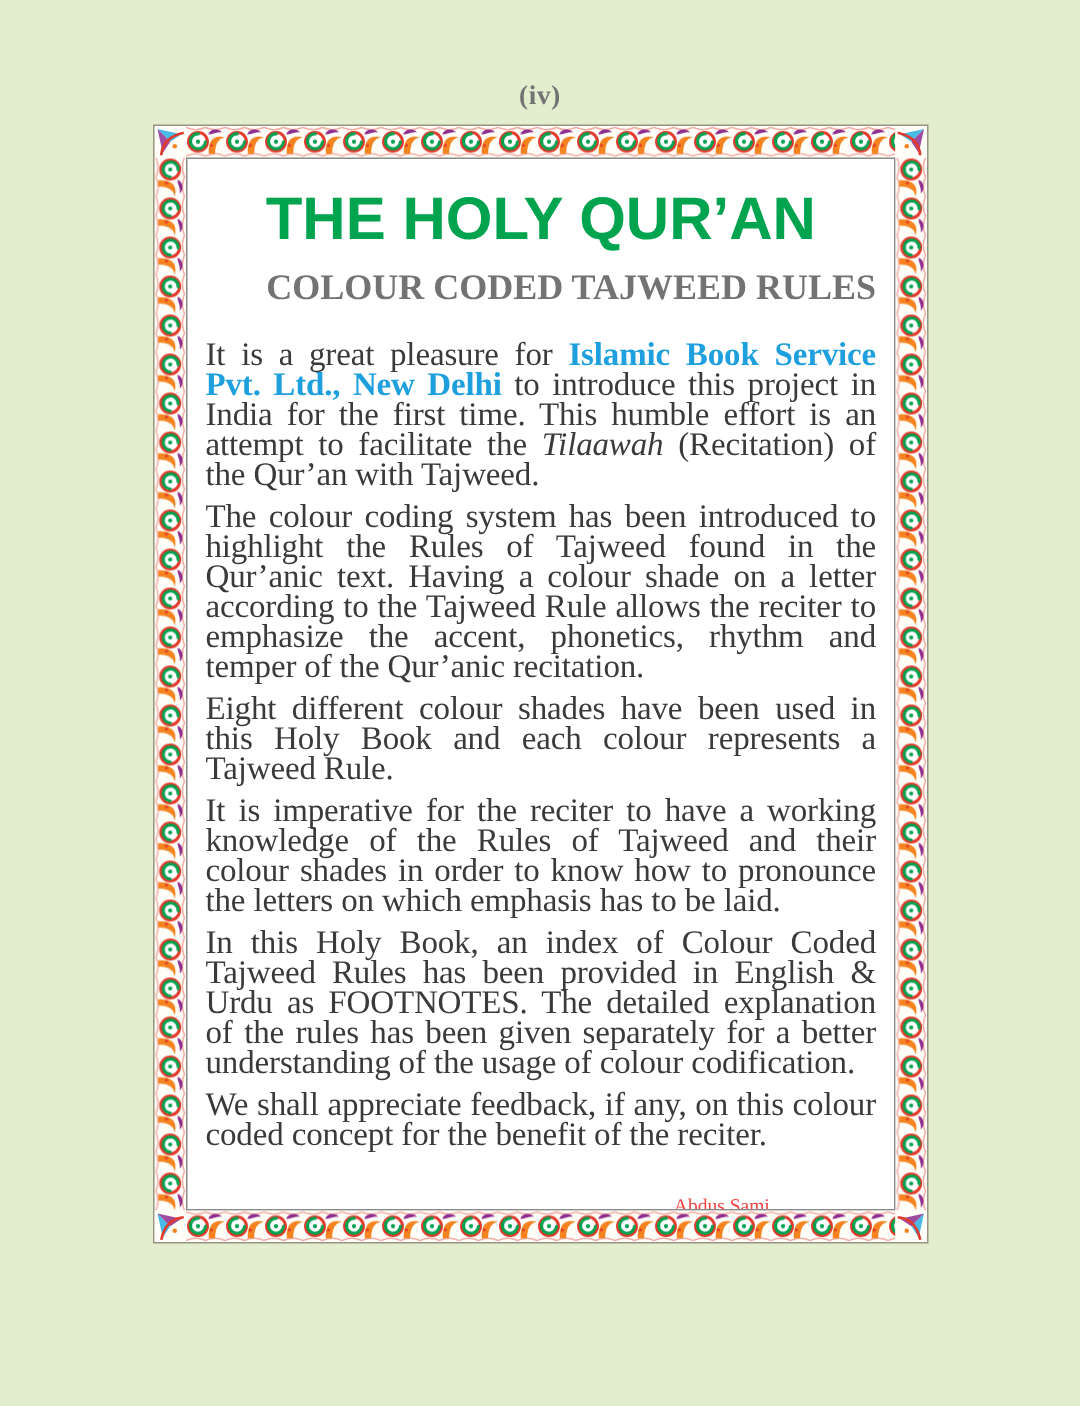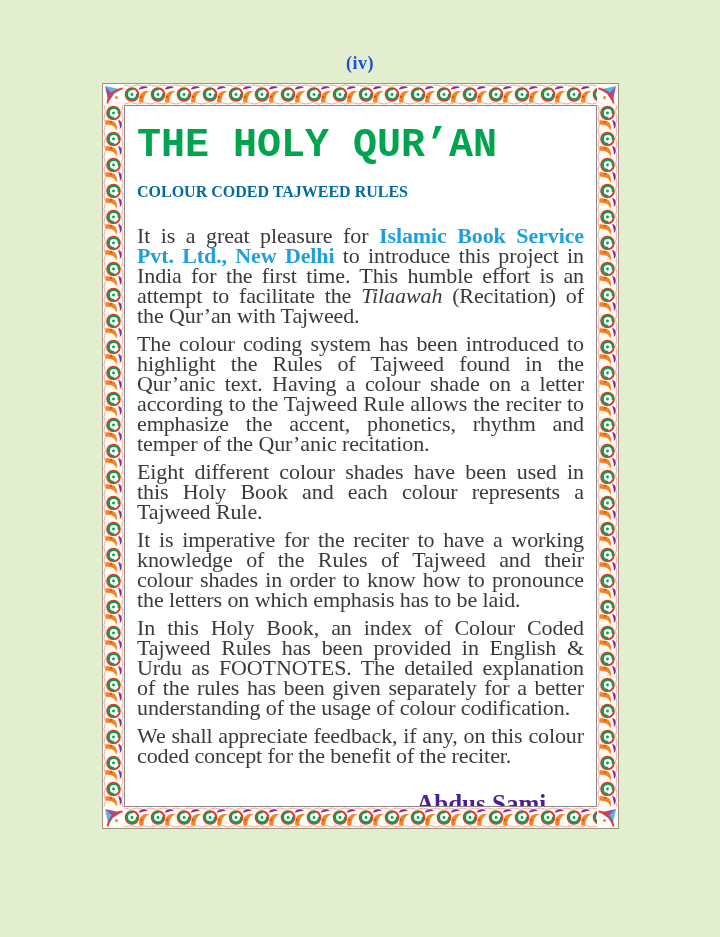--- a/index.html
+++ b/index.html
@@ -6,21 +6,21 @@
   .page{
     position:relative;
     width:720px;height:937px;
     background:#E2EECD;
     font-family:"Liberation Serif", serif;
     overflow:hidden;
   }
   .page-number{
     position:absolute;top:53px;left:0;right:0;
     text-align:center;
-    font-size:18px;font-weight:700;color:#1d4ed8;
+    font-size:18px;font-weight:700;color:#737373;
     letter-spacing:.5px;
   }
   
   .frame{
     position:absolute;left:103px;top:84px;
     width:515px;height:744px;
     display:grid;
     grid-template-columns:21px 1fr 21px;
     grid-template-rows:21px 1fr 21px;
     outline:1px solid #9a9484;
@@ -32,52 +32,53 @@
   .corner-tr{transform:scaleX(-1);}
   
   .sheet{
     background:#FFFFFF;
     border:1px solid #8A8A8A;
     padding:8px 12px 0 12px;
     overflow:hidden;
   }
   .title{
     margin:10px 0 0 0;
-    font-family:Liberation Mono, monospace;
+    text-align:center;
+    font-family:Liberation Sans, sans-serif;
     font-weight:700;
     font-size:40px;line-height:44px;
     letter-spacing:0px;
     color:#00A44F;
   }
   .subtitle{
     margin:10px 0 0 0;
-    text-align:left;
+    text-align:right;
     font-weight:700;
-    font-size:16px;line-height:28px;
-    color:#0369a1;
+    font-size:24px;line-height:28px;
+    color:#737373;
   }
   .body-text{
     margin-top:20px;
     font-size:22px;line-height:20px;
     letter-spacing:-0.1px;
     color:#3A3A3A;
     text-align:justify;
   }
   .body-text p{margin:0 0 8px 0;}
   .publisher{color:#1E9FDE;font-weight:700;}
   .em{font-style:italic;}
   .signature{
     margin:26px 2px 0 auto;
     width:max-content;
     text-align:center;
     color:#333330;
   }
   .sig-name{
-    font-weight:700;font-size:25px;line-height:23px;
-    color:#4c1d95;
+    font-weight:400;font-size:13px;line-height:23px;
+    color:#ef4444;
   }
   .sig-role{font-style:italic;font-size:16px;line-height:19px;}
   .sig-org{font-size:17px;line-height:20px;}
 </style>
 </head>
 <body>
 
 <svg width="0" height="0" style="position:absolute" aria-hidden="true">
   <defs>
     <g id="motif">

